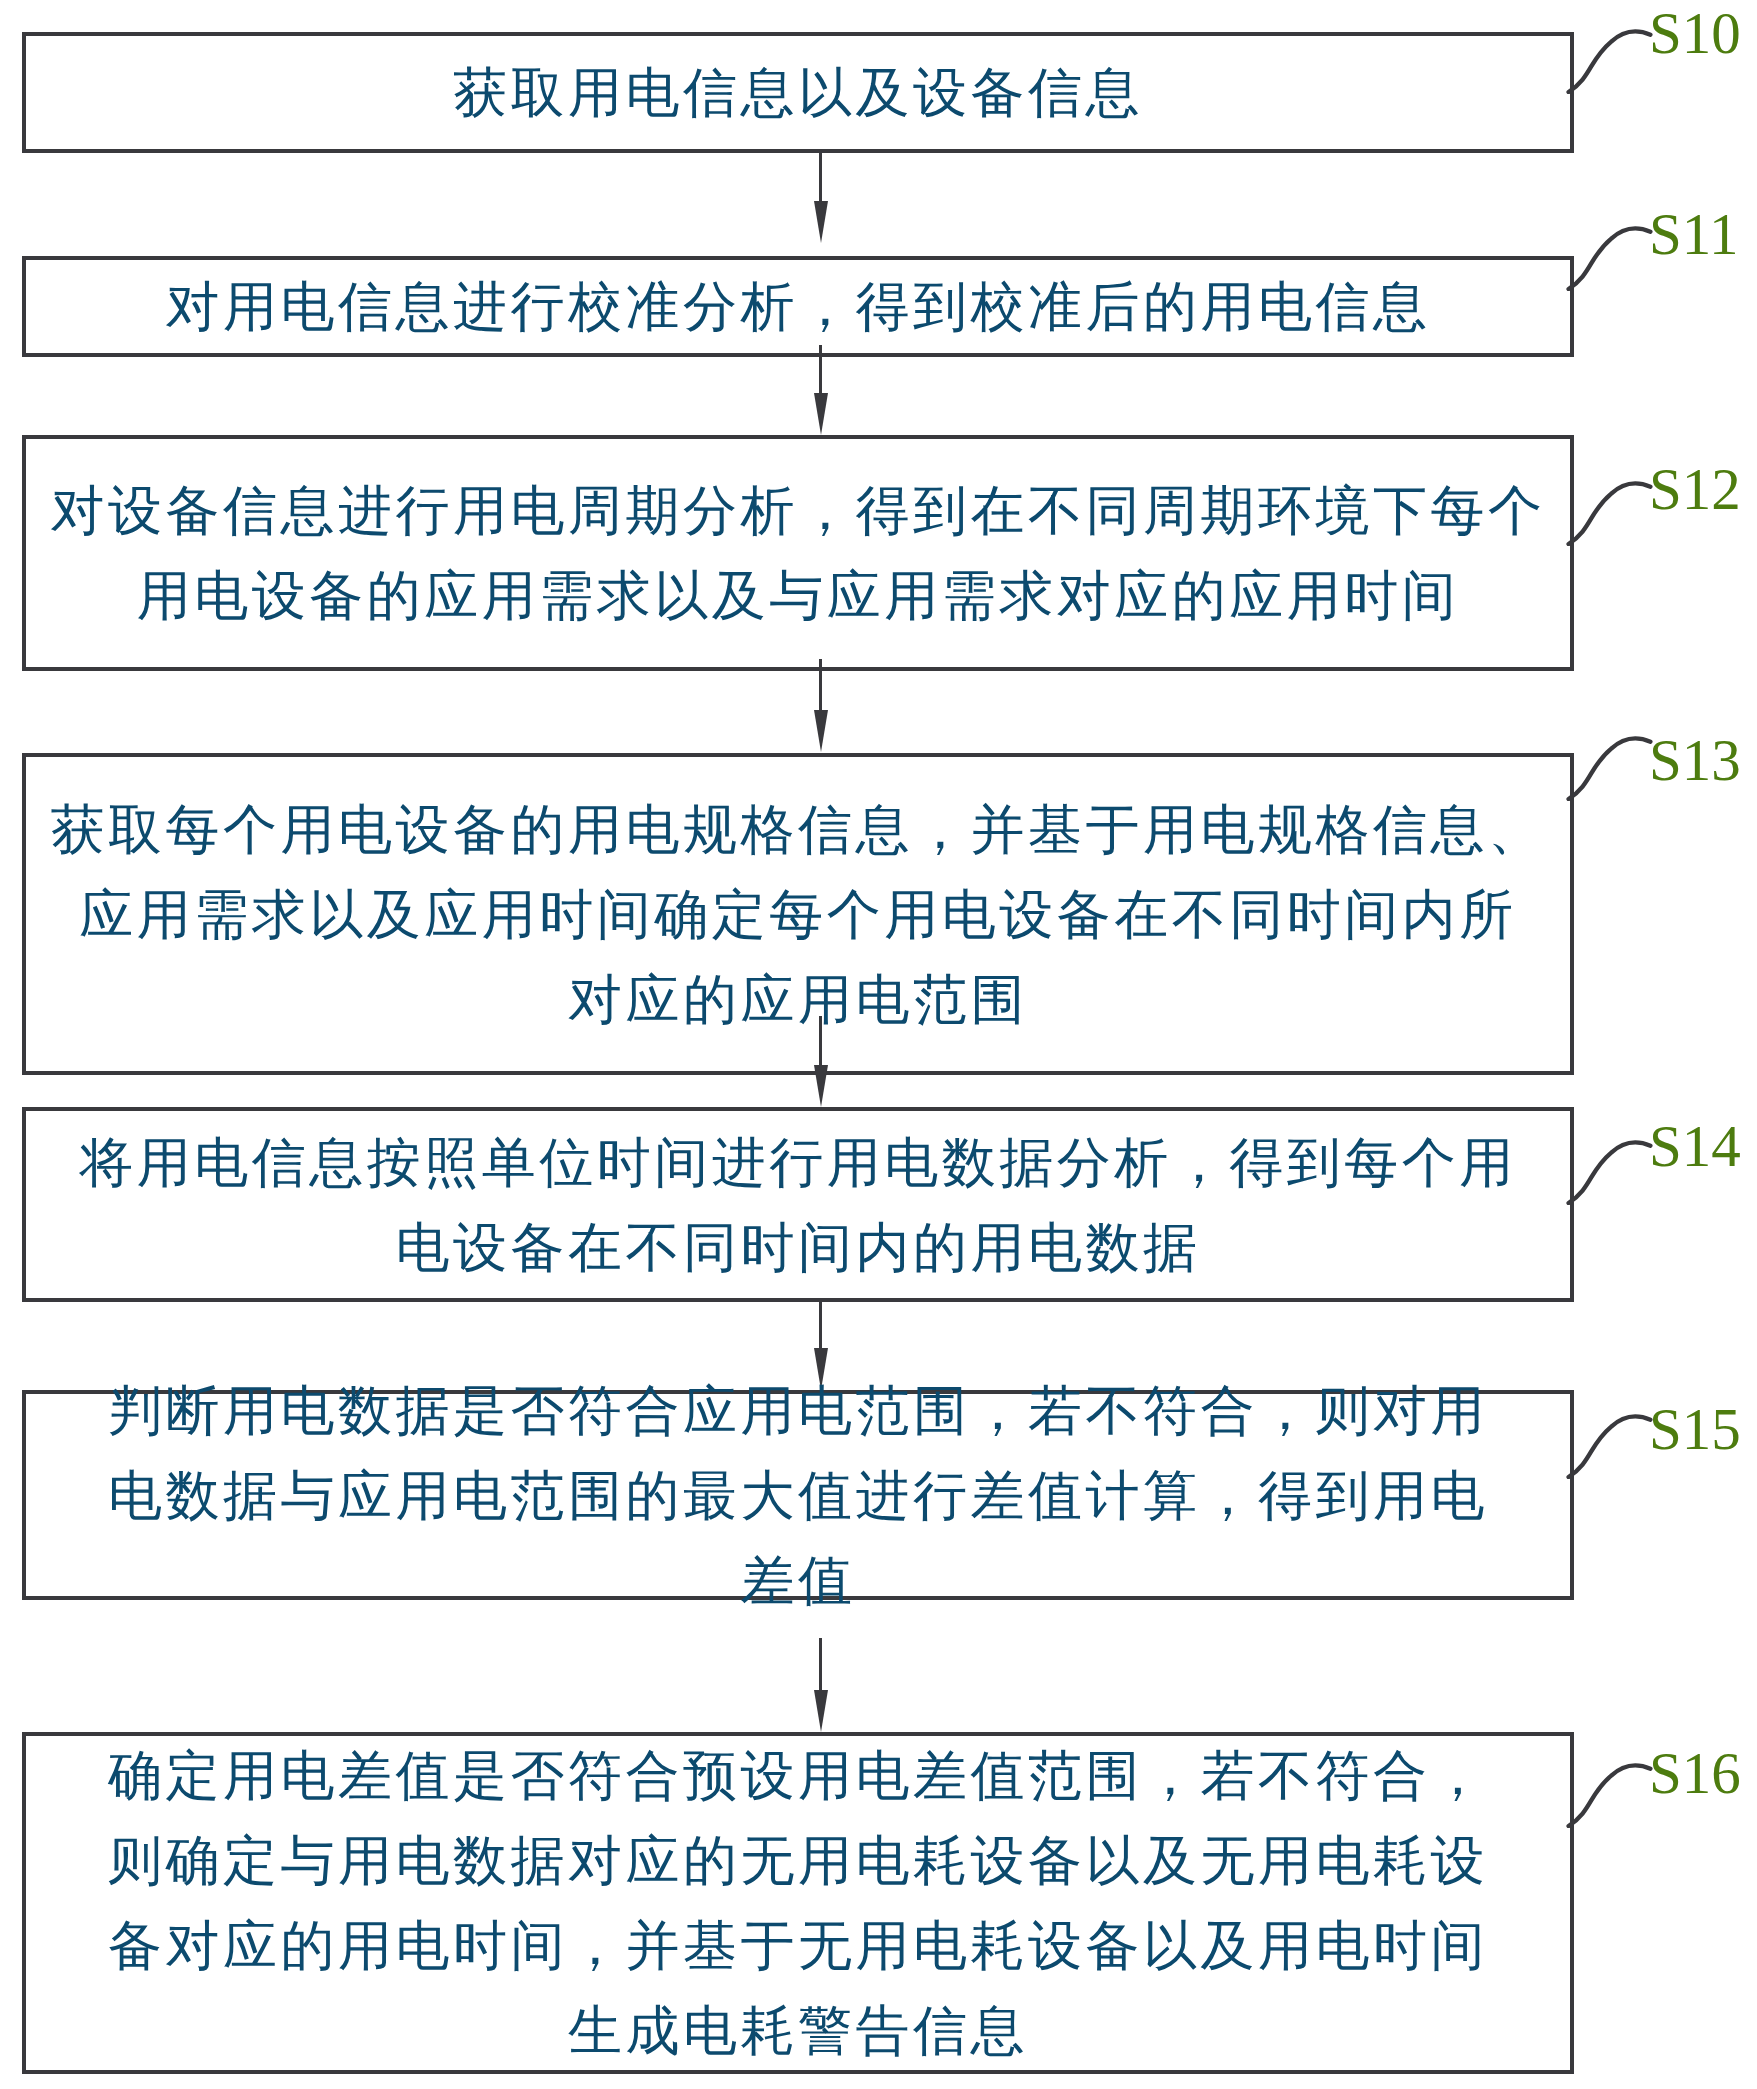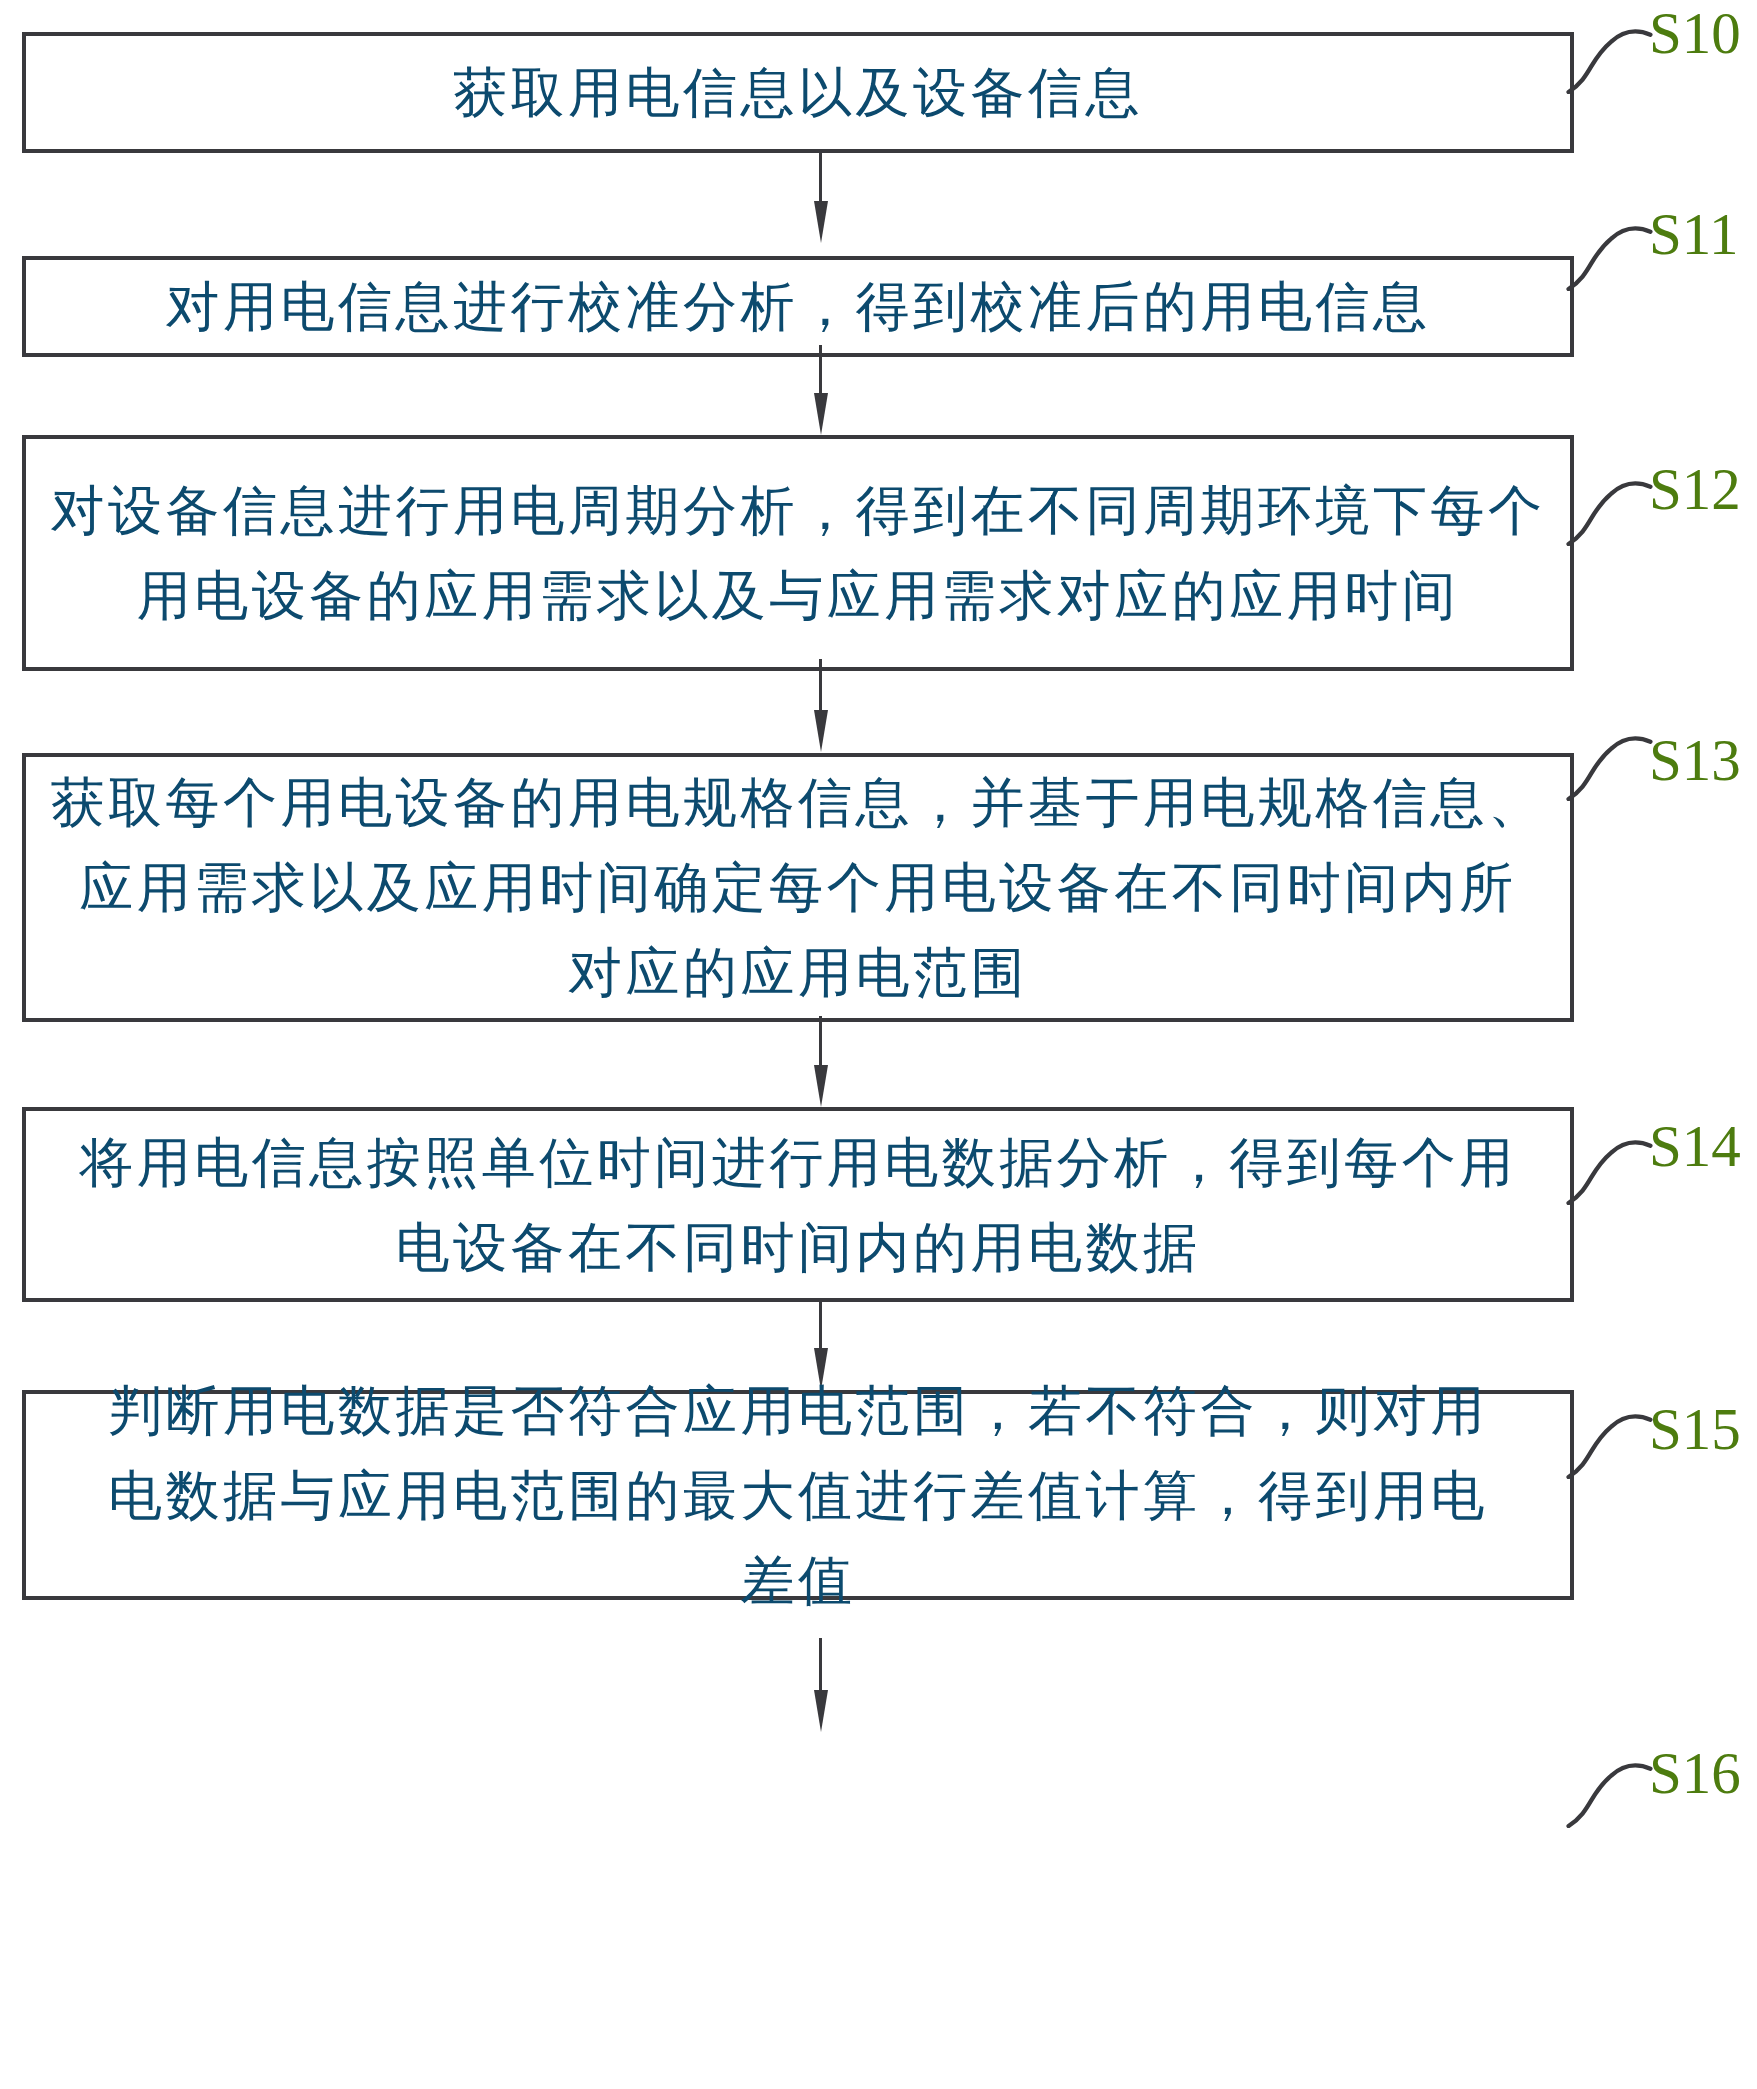--- a/index.html
+++ b/index.html
@@ -116,21 +116,21 @@
   <svg class="leader" style="top:476px;" viewBox="0 0 100 80">
     <path d="M3,78 C30,60 26,42 52,20 C64,9 78,4 97,12"></path>
   </svg>
   <div class="step-label" style="top:456px;">S12</div>
 
   <div class="flow-arrow" style="top:659px; height:93px;">
     <div class="arrow-shaft"></div>
     <div class="arrow-head"></div>
   </div>
 
-  <div class="box" style="top:753px; height:269px;">
+  <div class="box" style="top:753px; height:322px;">
     <div class="box-text">获取每个用电设备的用电规格信息，并基于用电规格信息、
 应用需求以及应用时间确定每个用电设备在不同时间内所
 对应的应用电范围</div>
   </div>
   <svg class="leader" style="top:731px;" viewBox="0 0 100 80">
     <path d="M3,78 C30,60 26,42 52,20 C64,9 78,4 97,12"></path>
   </svg>
   <div class="step-label" style="top:727px;">S13</div>
 
   <div class="flow-arrow" style="top:1016px; height:91px;">
@@ -160,19 +160,25 @@
   <svg class="leader" style="top:1409px;" viewBox="0 0 100 80">
     <path d="M3,78 C30,60 26,42 52,20 C64,9 78,4 97,12"></path>
   </svg>
   <div class="step-label" style="top:1396px;">S15</div>
 
   <div class="flow-arrow" style="top:1638px; height:94px;">
     <div class="arrow-shaft"></div>
     <div class="arrow-head"></div>
   </div>
 
+  <div class="box" style="top:1732px; height:342px;">
+    <div class="box-text">确定用电差值是否符合预设用电差值范围，若不符合，
+则确定与用电数据对应的无用电耗设备以及无用电耗设
+备对应的用电时间，并基于无用电耗设备以及用电时间
+生成电耗警告信息</div>
+  </div>
   <svg class="leader" style="top:1758px;" viewBox="0 0 100 80">
     <path d="M3,78 C30,60 26,42 52,20 C64,9 78,4 97,12"></path>
   </svg>
   <div class="step-label" style="top:1740px;">S16</div>
 
 </div>
 
 
 </body></html>

